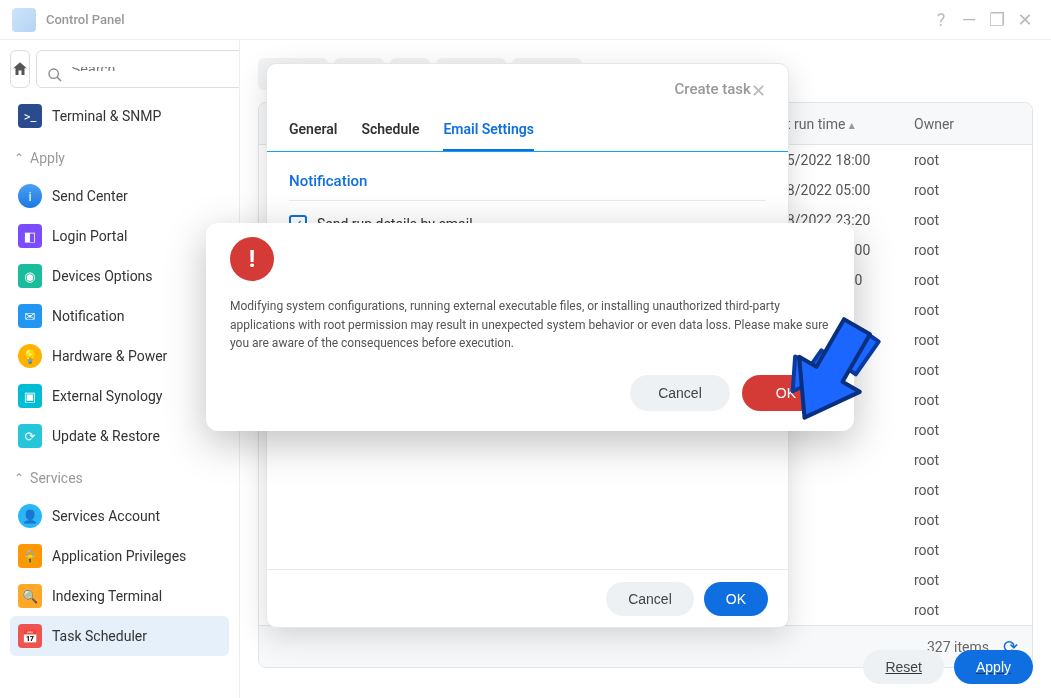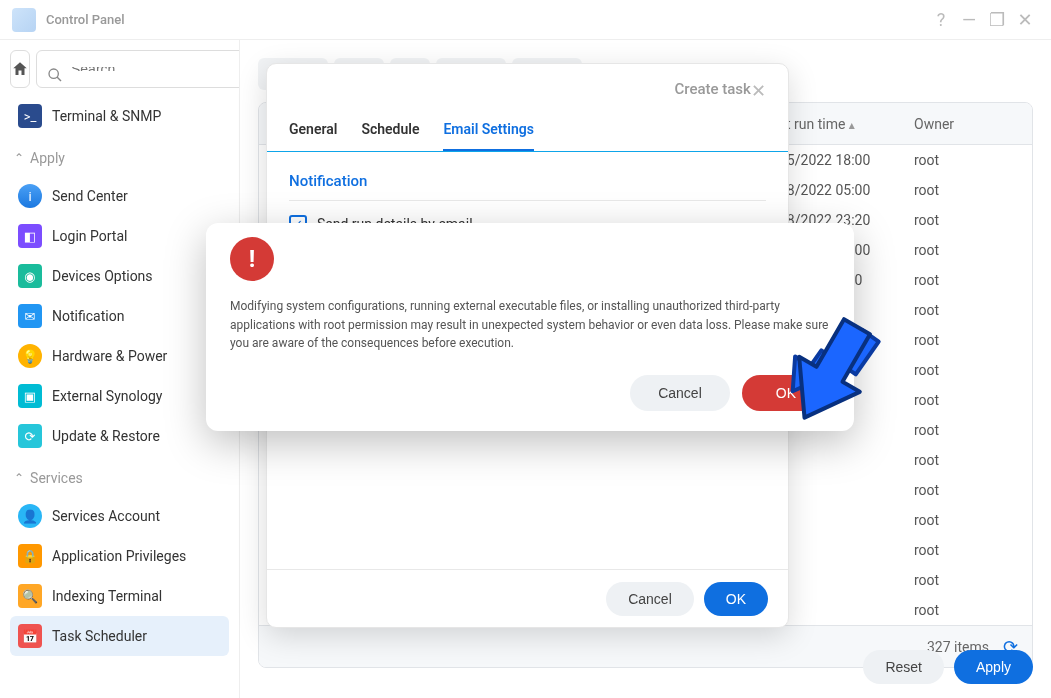--- a/index.html
+++ b/index.html
@@ -149,21 +149,21 @@
     .col-time { margin-left: 520px; width: 135px; }
     .col-owner { width: 100px; }
     .table-body { max-height: 480px; overflow: hidden; }
     .table-row {
       height: 30px; display: flex; align-items: center;
       color: #555; font-size: 14px;
     }
     .bottom-bar {
       position: absolute;
       bottom: 14px; right: 18px;
-      display: flex; gap: 10px;
+      display: flex; gap: 10px; text-decoration: underline;
     }
     .btn {
       height: 34px; padding: 0 22px;
       border-radius: 17px; border: none;
       font-size: 14px; cursor: pointer;
     }
     .btn-secondary { background: #eef1f4; color: #444; }
     .btn-primary { background: #0f6fe0; color: #fff; }
     .btn-danger { background: #d43a36; color: #fff; }
     

